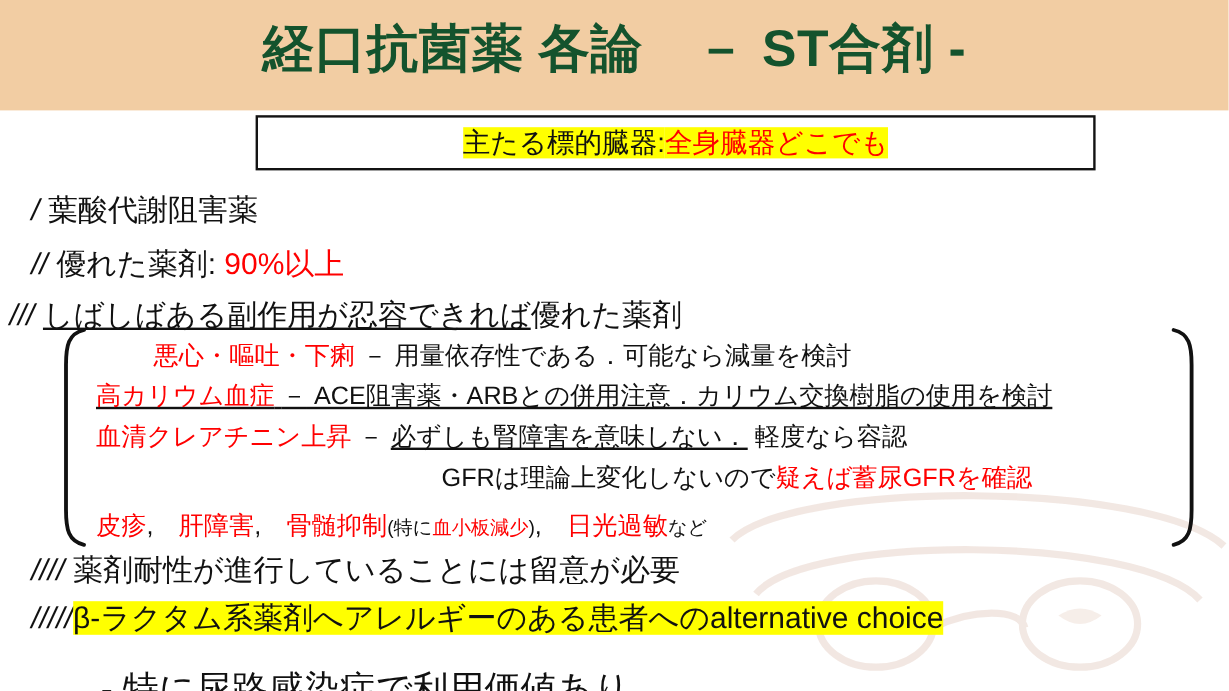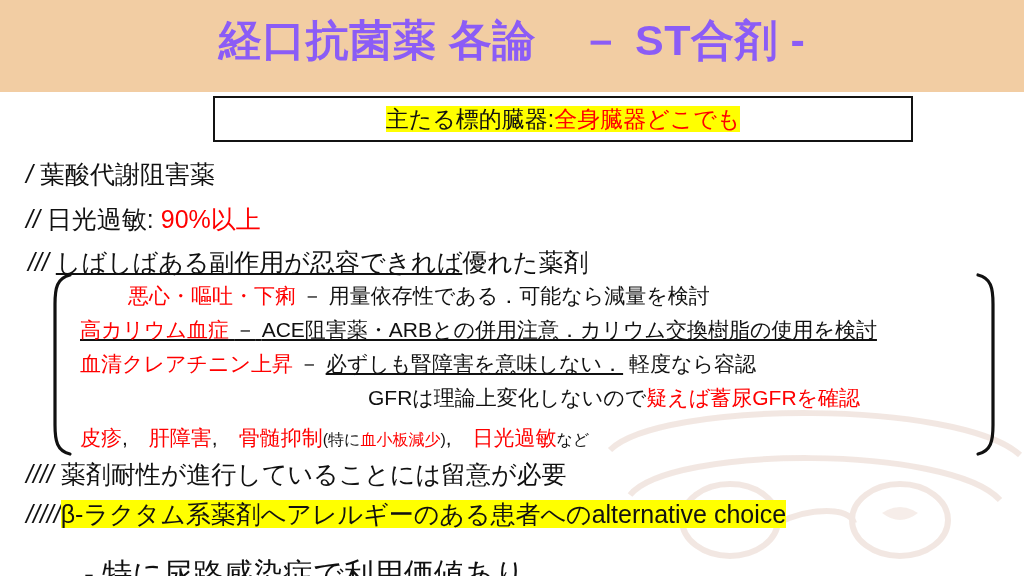--- a/index.html
+++ b/index.html
@@ -43,21 +43,21 @@
     background: #F2CDA3;
   }
   .title-text {
     position: absolute;
     left: 0;
     top: 12px;
     width: 1024px;
     text-align: center;
     font-size: 43px;
     font-weight: bold;
-    color: #8b5cf6;
+    color: #14532d;
     letter-spacing: 0.5px;
     white-space: nowrap;
   }
 
   
   .target-box {
     position: absolute;
     left: 213px;
     top: 96px;
     width: 700px;
@@ -86,21 +86,21 @@
     position: absolute;
     white-space: nowrap;
     color: #111111;
   }
   .slash {
     font-style: italic;
     font-weight: 500;
   }
   .l1 { left: 26px; top: 158px; font-size: 25px; }
   .l2 { left: 26px; top: 203px; font-size: 25px; }
-  .l3 { left: 28px; top: 246px; font-size: 25px; }
+  .l3 { left: 8px; top: 246px; font-size: 25px; }
   .l4 { left: 26px; top: 458px; font-size: 25px; text-align: right; }
   .l5 { left: 26px; top: 498px; font-size: 25px; }
   .l6 { left: 84px; top: 554px; font-size: 30px; }
 
   
   .se-group {
     position: absolute;
     left: 50px;
     top: 272px;
     width: 948px;
@@ -157,21 +157,21 @@
     </div>
   </div>
 
   <div class="line l1">
     <span class="slash">/</span>
     <span>葉酸代謝阻害薬</span>
   </div>
 
   <div class="line l2">
     <span class="slash">//</span>
-    <span>日光過敏:</span>
+    <span>優れた薬剤:</span>
     <span class="red">90%以上</span>
   </div>
 
   <div class="line l3">
     <span class="slash">///</span>
     <span class="und">しばしばある副作用が忍容できれば</span><span>優れた薬剤</span>
   </div>
 
   <div class="se-group">
 

